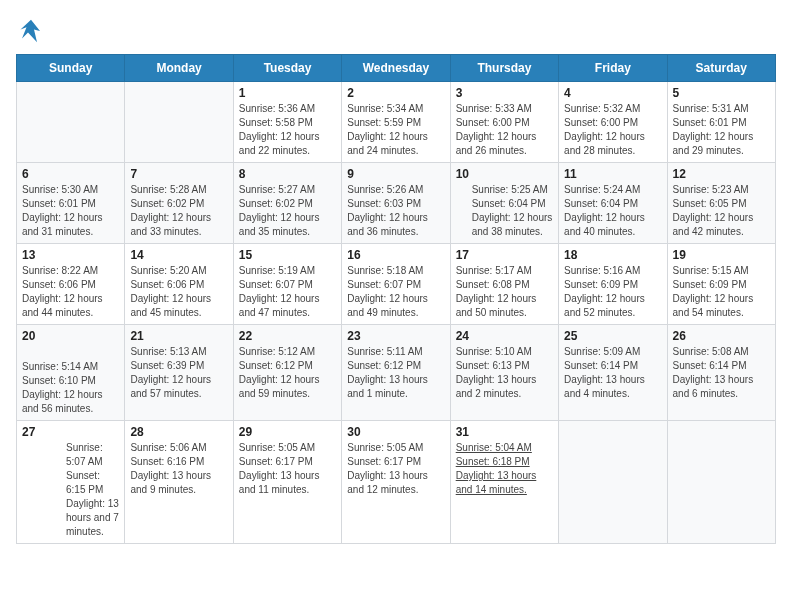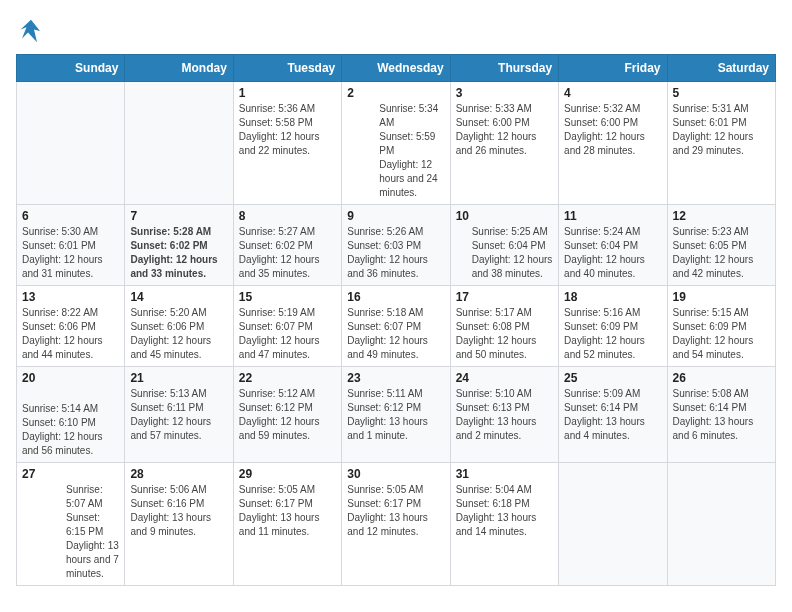--- a/index.html
+++ b/index.html
@@ -44,21 +44,21 @@
       color: #555;
     }
     .calendar {
       width: 100%;
       border-collapse: collapse;
       font-size: 11px;
     }
     .calendar th {
       background-color: #2980b9;
       color: #fff;
-      text-align: right;
+      text-align: center;
       padding: 6px 6px;
       font-size: 12px;
       font-weight: bold;
       border: 1px solid #2471a3;
     }
     .calendar td {
       border: 1px solid #d5d8dc;
       vertical-align: top;
       padding: 4px 5px;
       width: calc(100% / 7);
@@ -125,21 +125,21 @@
         <td class="empty-cell"></td>
         <td class="empty-cell"></td>
         <td>
           <div class="day-num">1</div>
           <div class="day-info" style="white-space: pre-line;">Sunrise: 5:36 AM
 Sunset: 5:58 PM
 Daylight: 12 hours and 22 minutes.</div>
         </td>
         <td>
           <div class="day-num">2</div>
-          <div class="day-info" style="white-space: pre-line; margin-left: 32px;">Sunrise: 5:34 AM
+          <div class="day-info" style="white-space: pre-line;">Sunrise: 5:34 AM
 Sunset: 5:59 PM
 Daylight: 12 hours and 24 minutes.</div>
         </td>
         <td>
           <div class="day-num">3</div>
           <div class="day-info" style="white-space: pre-line;">Sunrise: 5:33 AM
 Sunset: 6:00 PM
 Daylight: 12 hours and 26 minutes.</div>
         </td>
         <td>
@@ -157,21 +157,21 @@
       </tr>
       <tr class="row-even">
         <td>
           <div class="day-num">6</div>
           <div class="day-info" style="white-space: pre-line;">Sunrise: 5:30 AM
 Sunset: 6:01 PM
 Daylight: 12 hours and 31 minutes.</div>
         </td>
         <td>
           <div class="day-num">7</div>
-          <div class="day-info" style="white-space: pre-line; font-weight: bold;">Sunrise: 5:28 AM
+          <div class="day-info" style="white-space: pre-line;">Sunrise: 5:28 AM
 Sunset: 6:02 PM
 Daylight: 12 hours and 33 minutes.</div>
         </td>
         <td>
           <div class="day-num">8</div>
           <div class="day-info" style="white-space: pre-line;">Sunrise: 5:27 AM
 Sunset: 6:02 PM
 Daylight: 12 hours and 35 minutes.</div>
         </td>
         <td>
@@ -246,21 +246,21 @@
       <tr class="row-even">
         <td>
           <div class="day-num">20</div>
           <div class="day-info" style="white-space: pre-line; margin-top: 17px;">Sunrise: 5:14 AM
 Sunset: 6:10 PM
 Daylight: 12 hours and 56 minutes.</div>
         </td>
         <td>
           <div class="day-num">21</div>
           <div class="day-info" style="white-space: pre-line;">Sunrise: 5:13 AM
-Sunset: 6:11 PM
+Sunset: 6:39 PM
 Daylight: 12 hours and 57 minutes.</div>
         </td>
         <td>
           <div class="day-num">22</div>
           <div class="day-info" style="white-space: pre-line;">Sunrise: 5:12 AM
 Sunset: 6:12 PM
 Daylight: 12 hours and 59 minutes.</div>
         </td>
         <td>
           <div class="day-num">23</div>
@@ -307,21 +307,21 @@
 Daylight: 13 hours and 11 minutes.</div>
         </td>
         <td>
           <div class="day-num">30</div>
           <div class="day-info" style="white-space: pre-line;">Sunrise: 5:05 AM
 Sunset: 6:17 PM
 Daylight: 13 hours and 12 minutes.</div>
         </td>
         <td>
           <div class="day-num">31</div>
-          <div class="day-info" style="white-space: pre-line;">Sunrise: 5:04 AM
+          <div class="day-info" style="white-space: pre-line; text-decoration: underline;">Sunrise: 5:04 AM
 Sunset: 6:18 PM
 Daylight: 13 hours and 14 minutes.</div>
         </td>
         <td class="empty-cell"></td>
         <td class="empty-cell"></td>
       </tr>
     </tbody>
 </table>
 
 </body></html>

